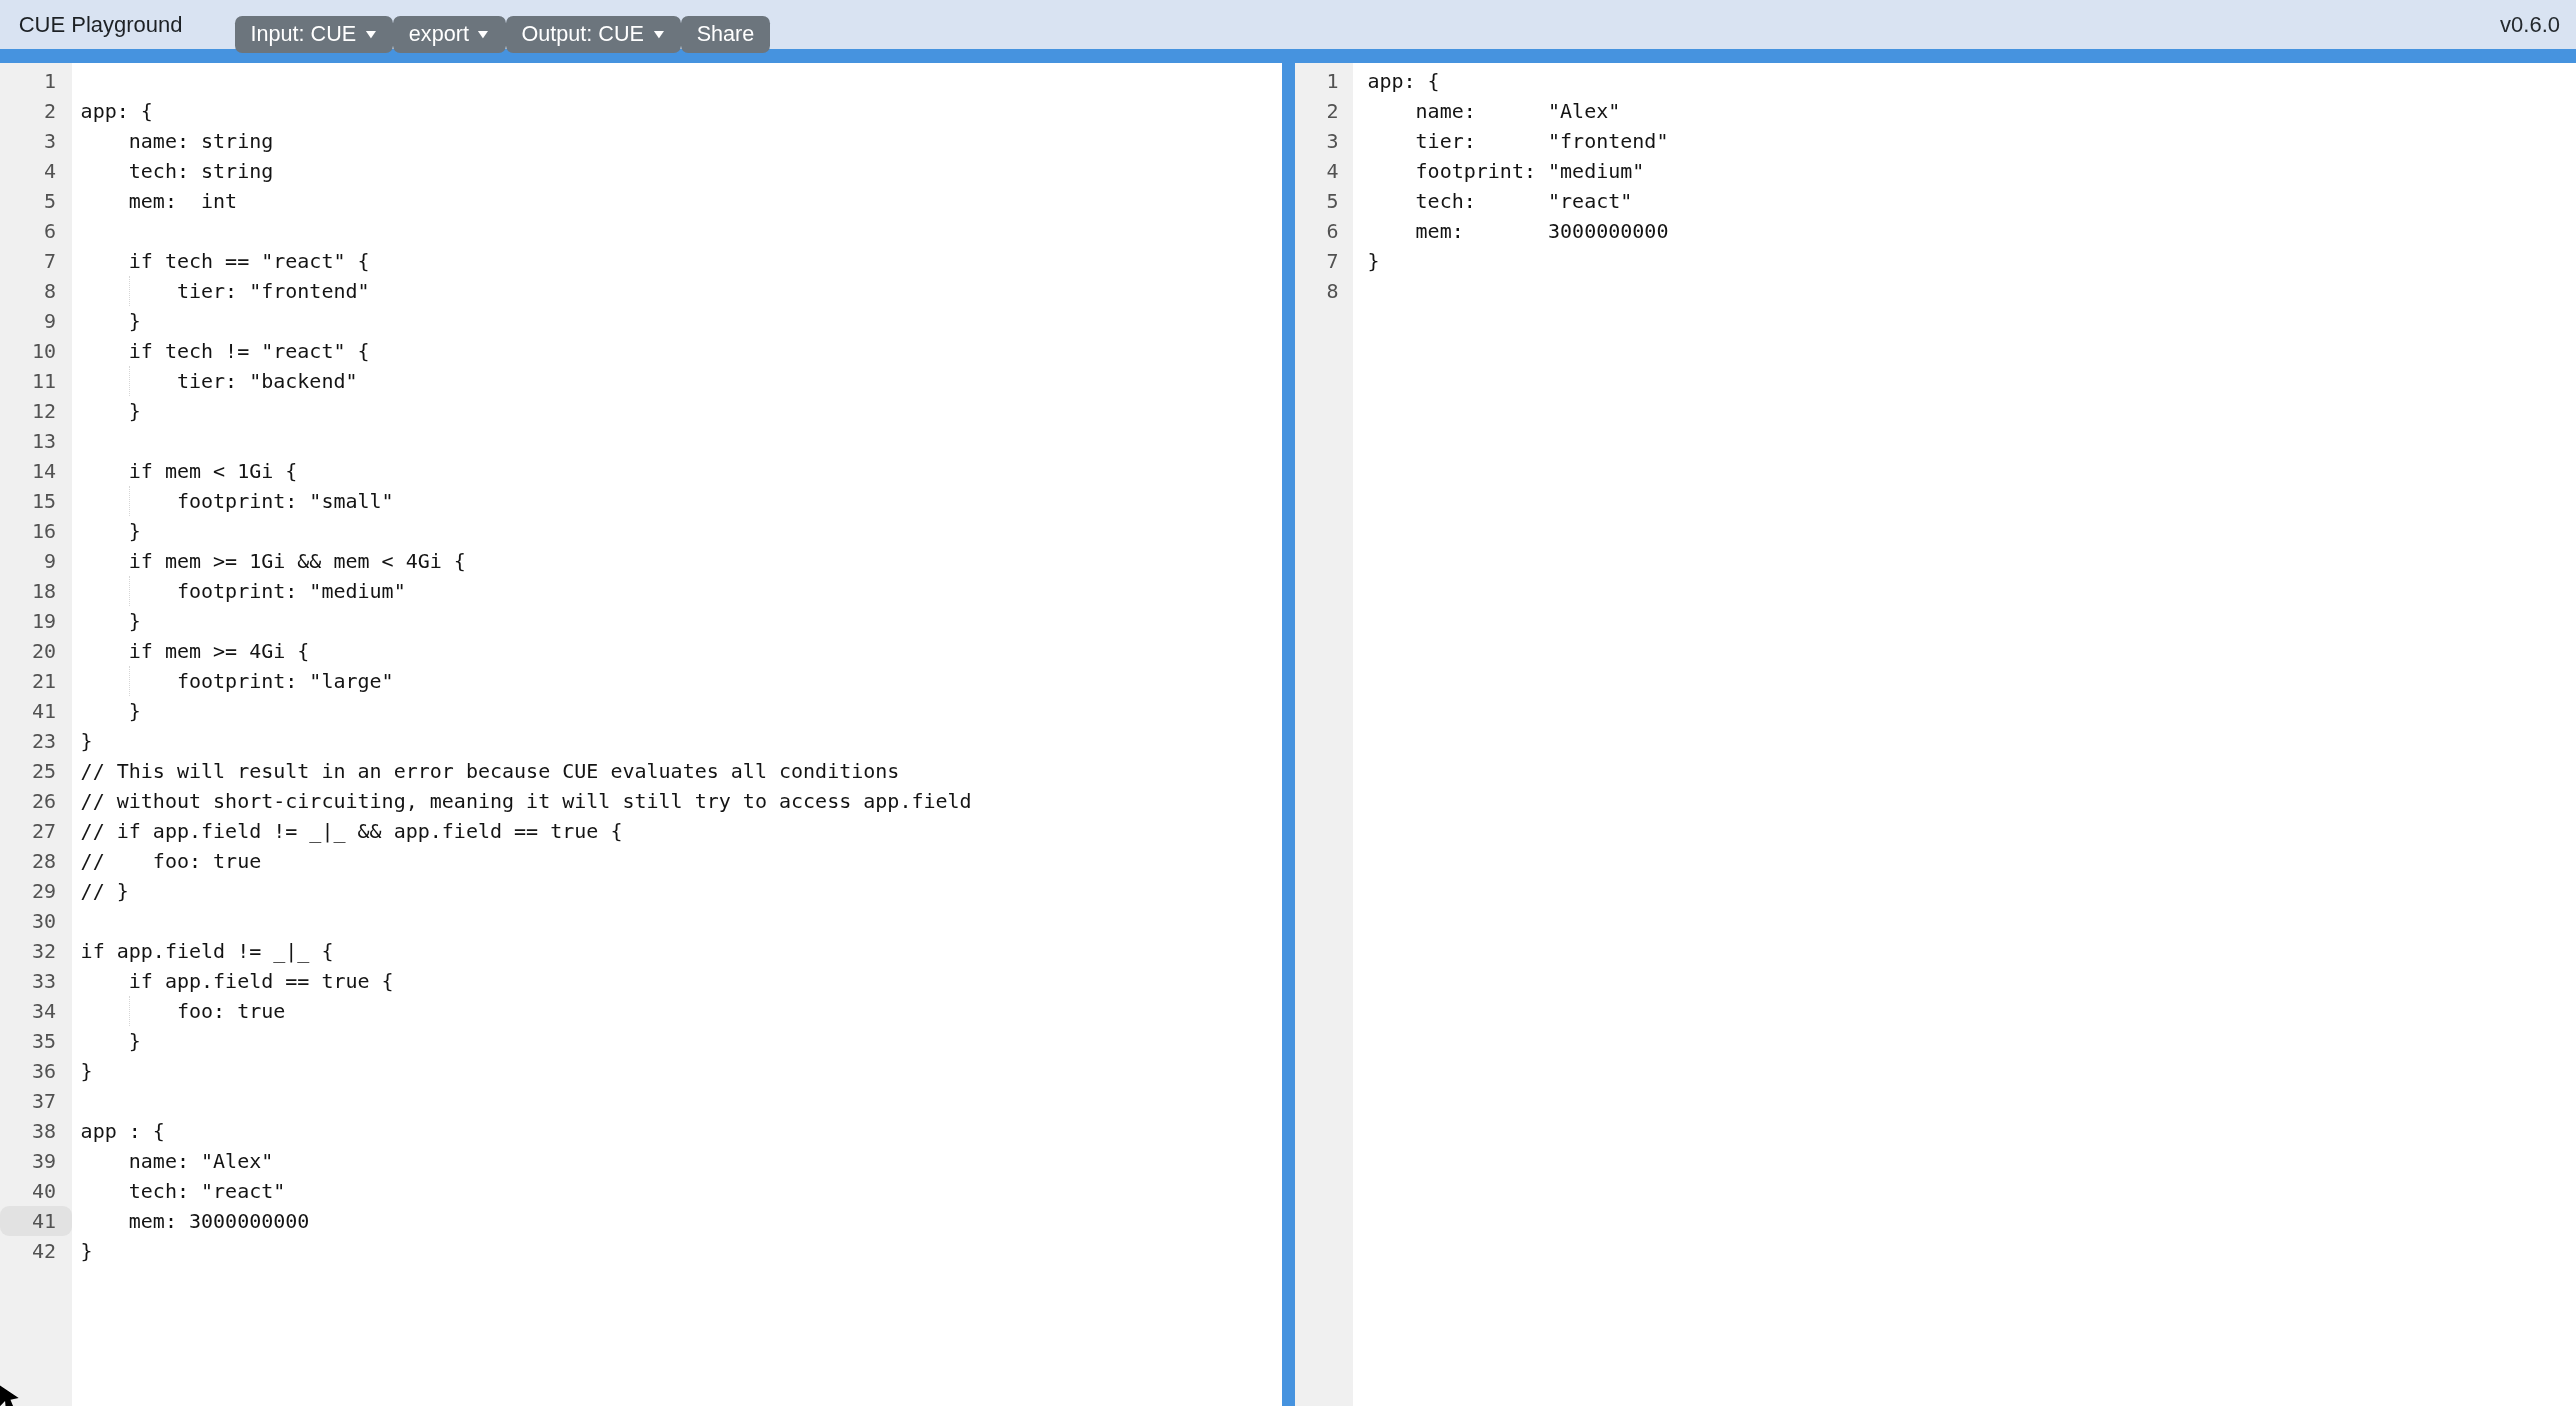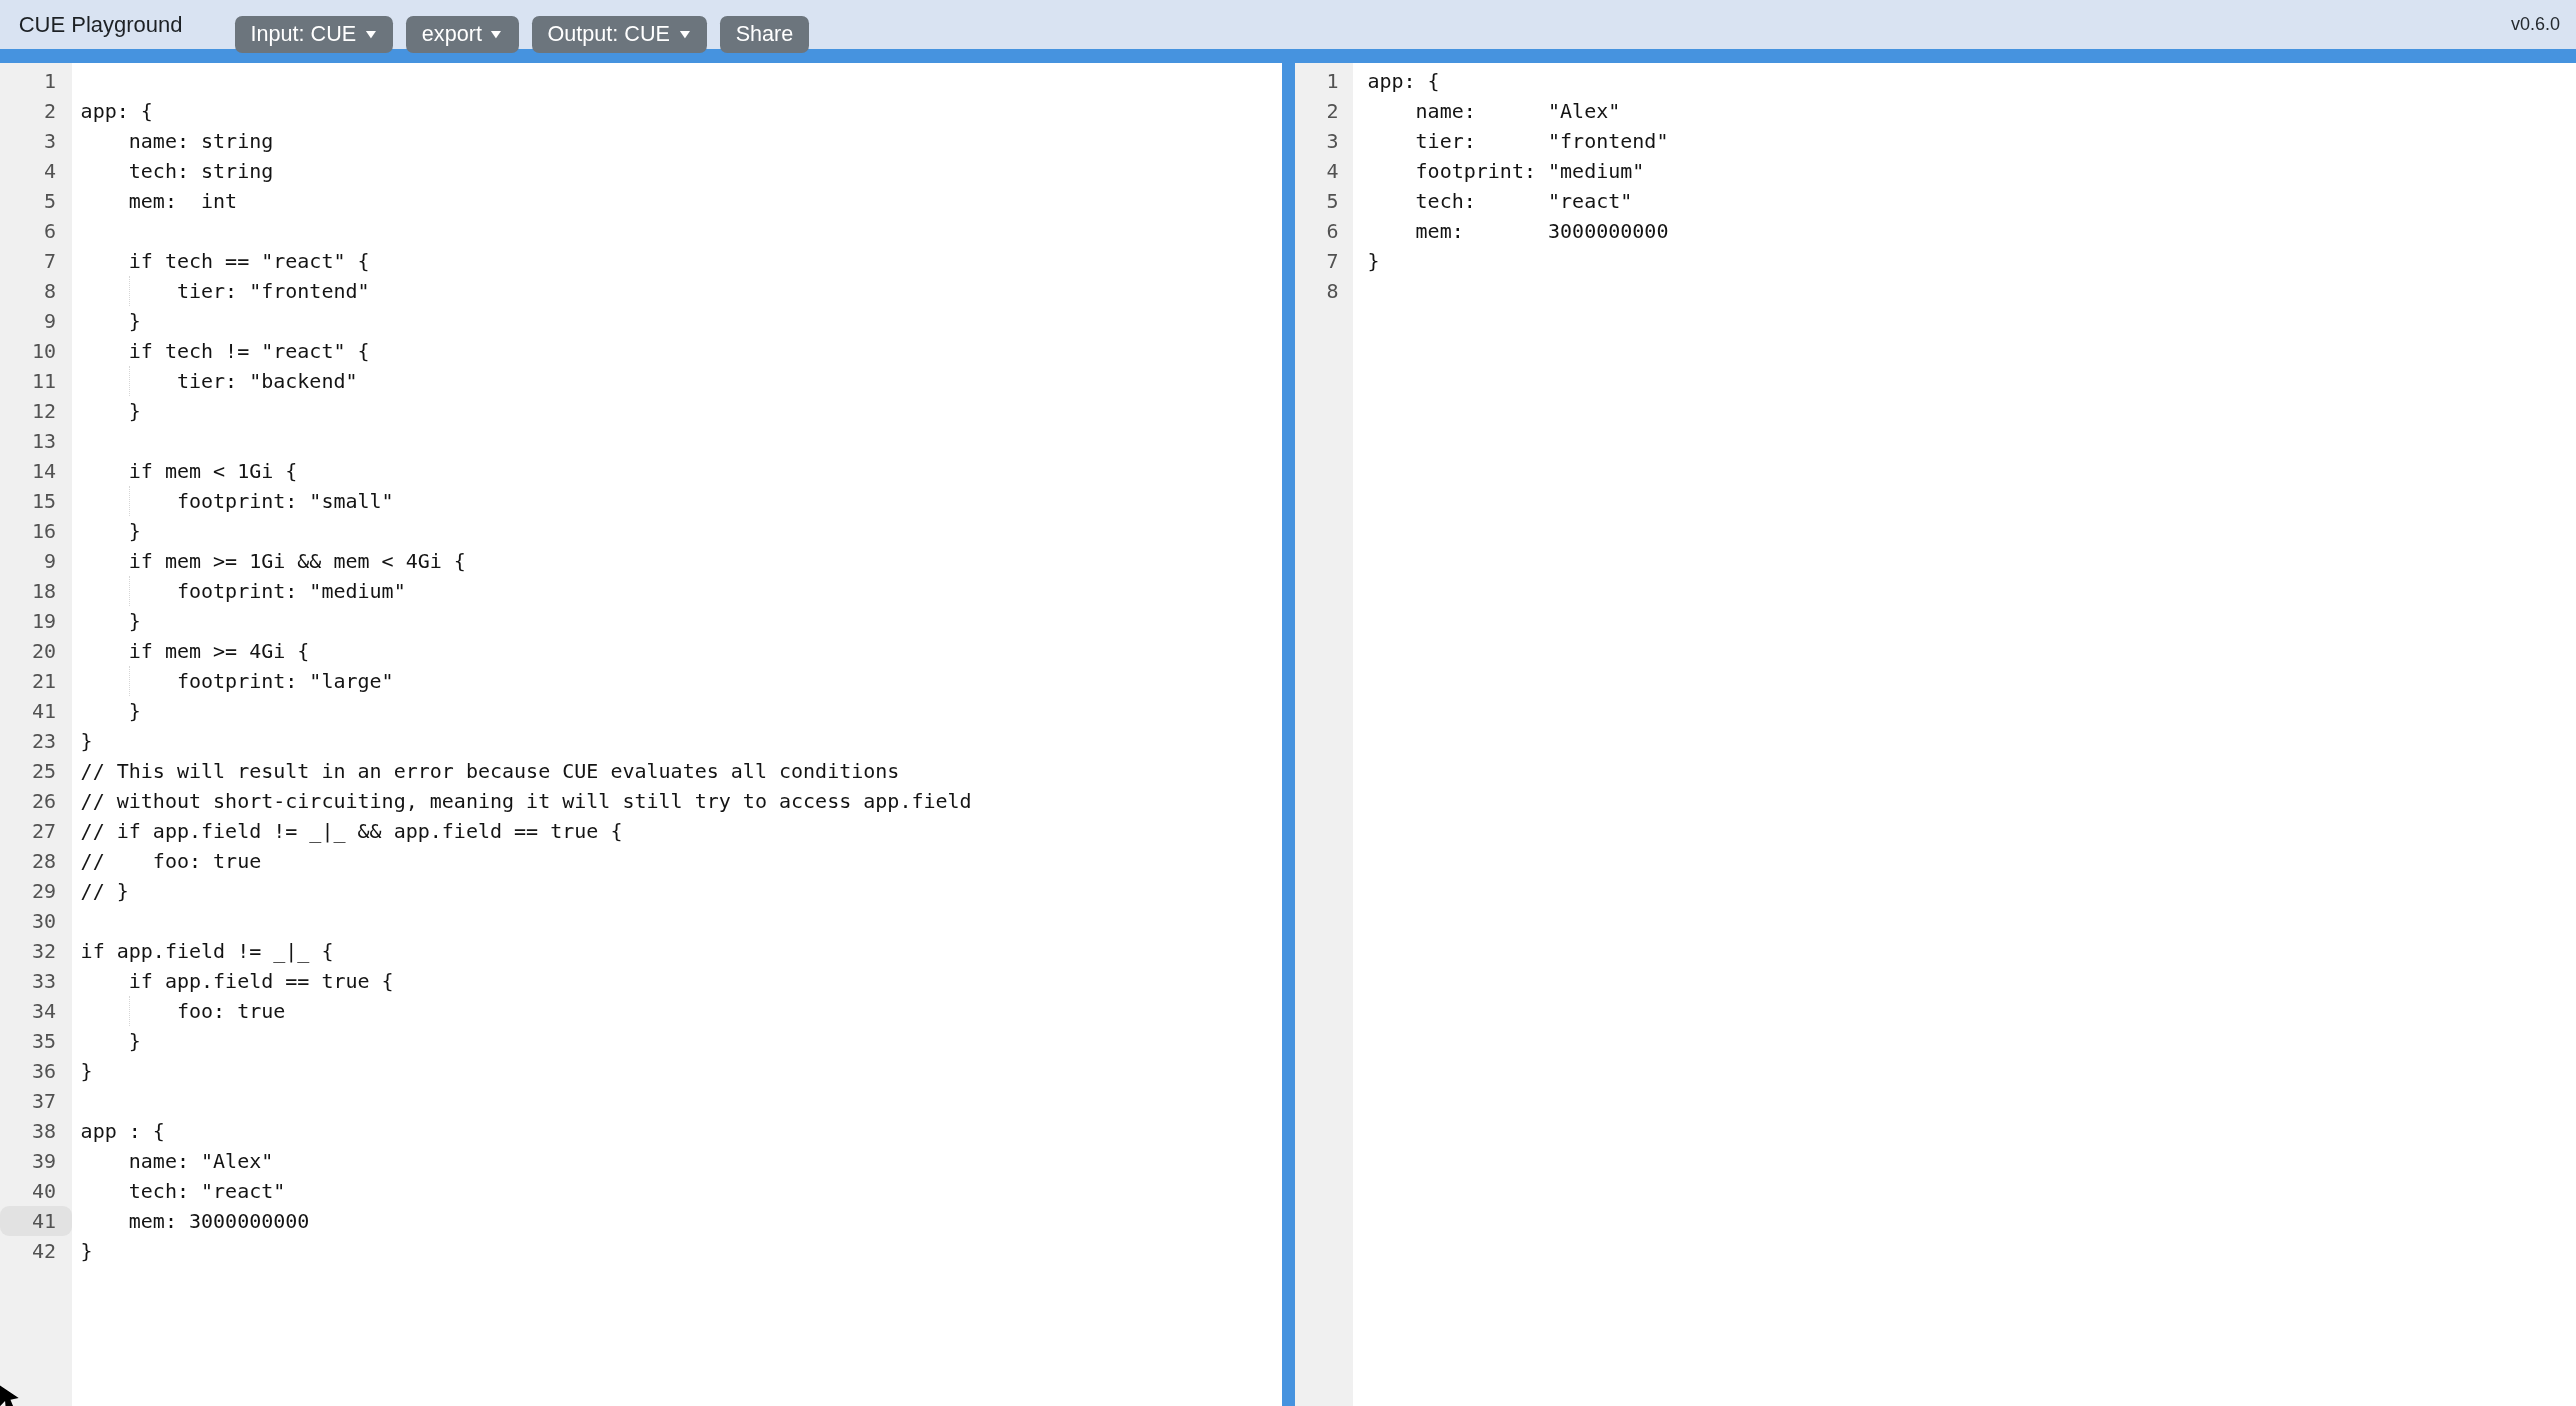--- a/index.html
+++ b/index.html
@@ -7,29 +7,29 @@
     width:2576px;height:1407px;overflow:hidden;background:#ffffff;
     font-family:"Liberation Sans",sans-serif;position:relative;
   }
   
   .header{
     height:49px;background:#d9e3f2;display:flex;align-items:center;
   }
   .title{
     font-size:22px;font-weight:500;color:#1d2125;margin-left:18.7px;white-space:nowrap;
   }
-  .btn-group{display:flex;gap:13px;margin-left:52px;align-items:center;margin-top:20px;}
+  .btn-group{display:flex;gap:0;margin-left:52px;align-items:center;margin-top:20px;}
   .btn{
     background:#6c757d;color:#ffffff;border:none;border-radius:7.2px;
     font-family:"Liberation Sans",sans-serif;font-size:21.6px;
     padding:6.5px 16px;display:flex;align-items:center;gap:8.6px;cursor:pointer;
     line-height:24.5px;
   }
   .caret{font-size:12.2px;line-height:24.5px;transform:scaleX(1.4);display:inline-block;}
-  .version{margin-left:auto;margin-right:16px;font-size:18px;color:#24292e;}
+  .version{margin-left:auto;margin-right:16px;font-size:22px;color:#24292e;}
   
   .bluebar{height:14.4px;background:#4693df;}
   
   .main{display:flex;height:1343px;}
   .pane{position:relative;padding-top:2.9px;box-sizing:border-box;}
   .pane-left{
     width:1282px;flex:none;
     background:linear-gradient(to right,#f0f0f0 0,#f0f0f0 72px,#ffffff 72px);
   }
   .divider{width:13px;flex:none;background:#4693df;}

